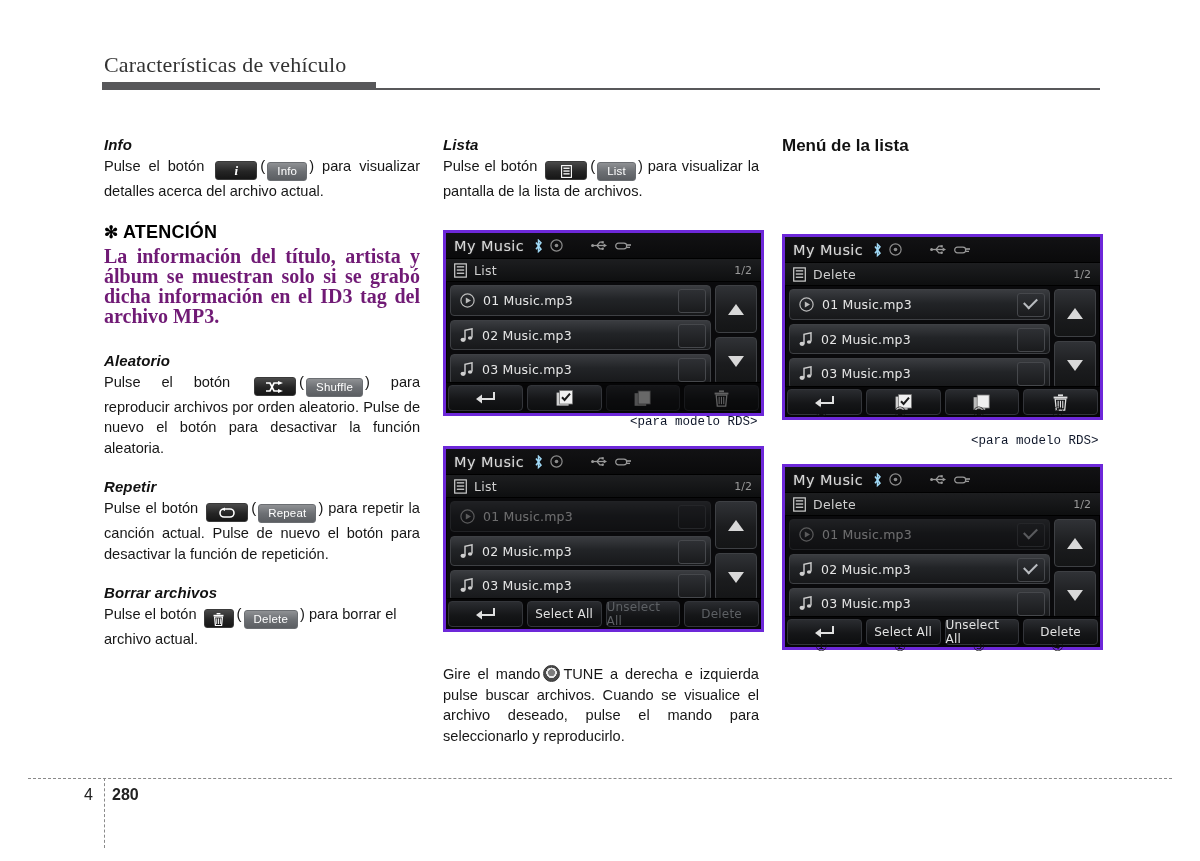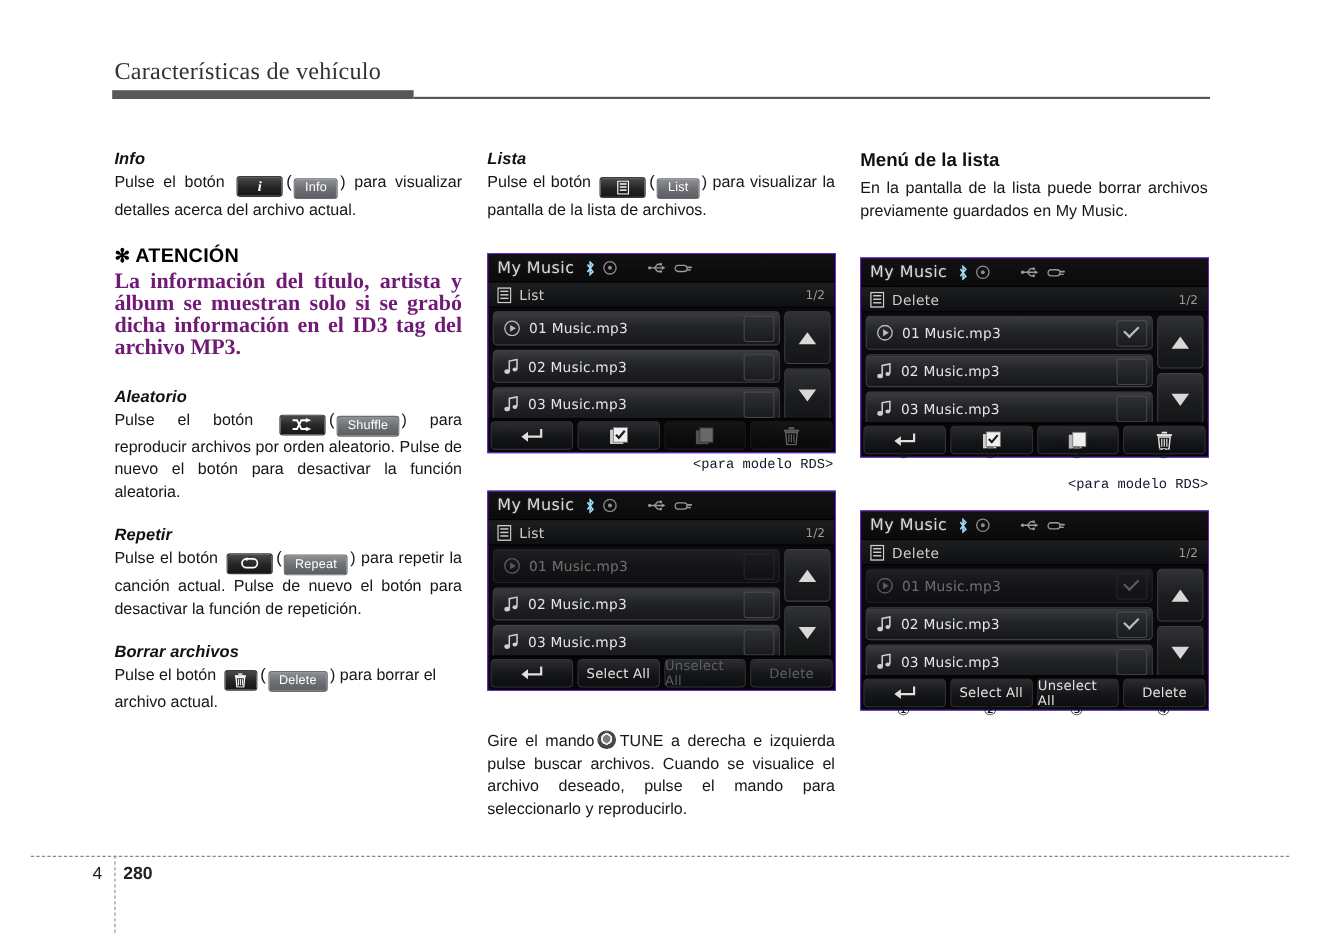--- a/index.html
+++ b/index.html
@@ -83,21 +83,21 @@
   .paren{font-size:15px;}
   .tune-knob{
     display:inline-block;width:15px;height:15px;border-radius:50%;
     background:radial-gradient(circle at 50% 45%, #7d7d7d 0 30%, #eaeaea 32% 46%, #4a4a4a 48% 100%);
     border:1px solid #333;vertical-align:-3px;margin:0 3px;
   }
 
   
   .device{
     position:absolute;width:315px;height:180px;
-    background:#0a0a0c;border:1px solid #6d28d9;
+    background:#0a0a0c;border:3px solid #6d28d9;
     box-shadow:0 0 0 1px #000 inset;
     font-family:"DejaVu Sans", sans-serif;
     overflow:hidden;
   }
   .dev-top{
     height:25px;background:linear-gradient(#121214,#0a0a0b);
     display:flex;align-items:center;padding:0 8px;
     border-bottom:1px solid #000;
   }
   .dev-title{
@@ -255,21 +255,20 @@
               <rect x="2.4" y="2.6" width="6.2" height="1.3" fill="#fff"></rect>
               <rect x="2.4" y="5.4" width="6.2" height="1.3" fill="#fff"></rect>
               <rect x="2.4" y="8.2" width="6.2" height="1.3" fill="#fff"></rect>
             </svg></span><span class="paren">(</span><span class="ui-btn">List</span><span>) para visualizar la pantalla de la lista de archivos.</span></p>
     </div>
   </div>
 
   <div class="col col-3">
     <div class="blk">
       <h3 class="sub-plain">Menú de la lista</h3>
-      <p class="body">En la pantalla de la lista puede borrar archivos previamente guardados en My Music.</p>
     </div>
   </div>
 
   <div class="device" style="left:443px;top:230px;">
     <div class="dev-top">
       <span class="dev-title">My Music</span>
       <span class="statusicons">
         <svg width="9" height="14" viewBox="0 0 9 14">
             <path d="M2 3.5 L7 10.2 L4.5 12.5 L4.5 1.3 L7 3.8 L2 10.2" stroke="#9fd8f5" stroke-width="1.5" fill="none"></path>
           </svg>

